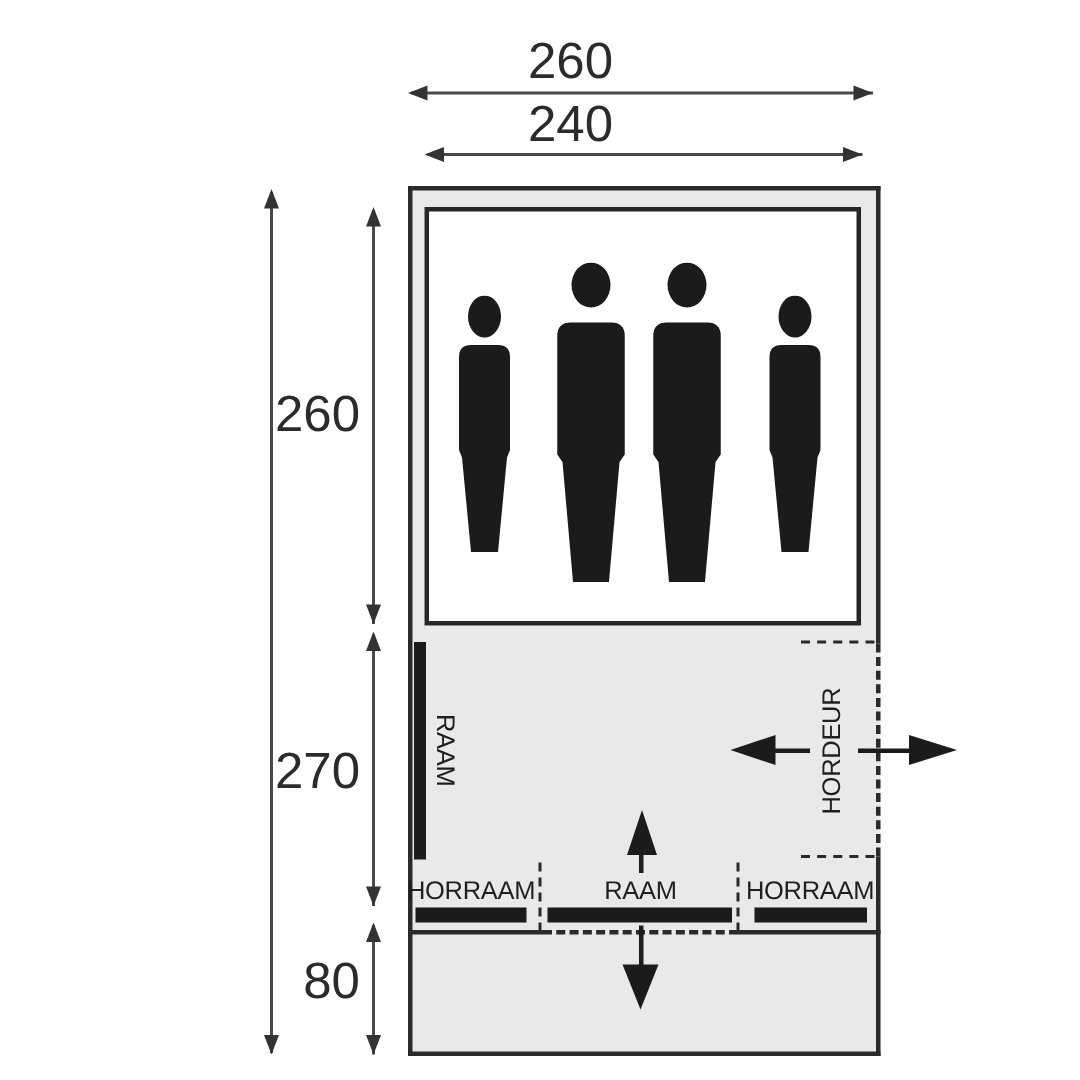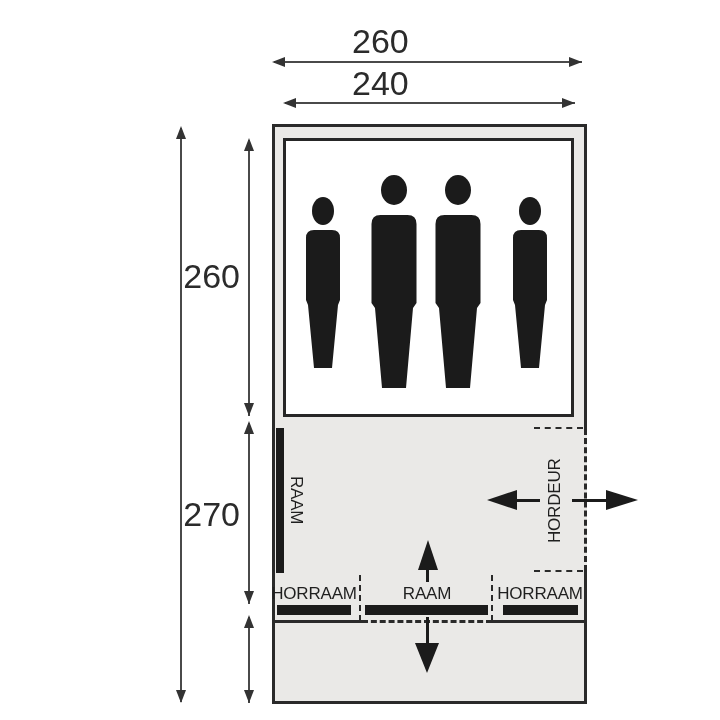--- a/index.html
+++ b/index.html
@@ -61,20 +61,21 @@
   <div class="dim-num right abs" style="left:168px;top:256px;width:72px;">260</div>
   <div class="dline" style="left:248px;top:140px;width:2px;height:276px;"></div>
   <div class="tri tri-up" style="left:244px;top:138px;"></div>
   <div class="tri tri-down" style="left:244px;top:403px;"></div>
 
   <div class="dim-num right abs" style="left:168px;top:494px;width:72px;">270</div>
   <div class="dline" style="left:248px;top:423px;width:2px;height:181px;"></div>
   <div class="tri tri-up" style="left:244px;top:421px;"></div>
   <div class="tri tri-down" style="left:244px;top:591px;"></div>
 
+  <div class="dim-num right abs" style="left:168px;top:634px;width:72px;">80</div>
   <div class="dline" style="left:248px;top:617px;width:2px;height:86px;"></div>
   <div class="tri tri-up" style="left:244px;top:615px;"></div>
   <div class="tri tri-down" style="left:244px;top:690px;"></div>
 
   <div class="tent-fill"></div>
 
   <div class="wall" style="left:272px;top:124px;width:315px;height:3px;"></div>
   <div class="wall" style="left:272px;top:124px;width:3px;height:580px;"></div>
   <div class="wall" style="left:272px;top:701px;width:315px;height:3px;"></div>
   <div class="wall" style="left:584px;top:124px;width:3px;height:305px;"></div>

